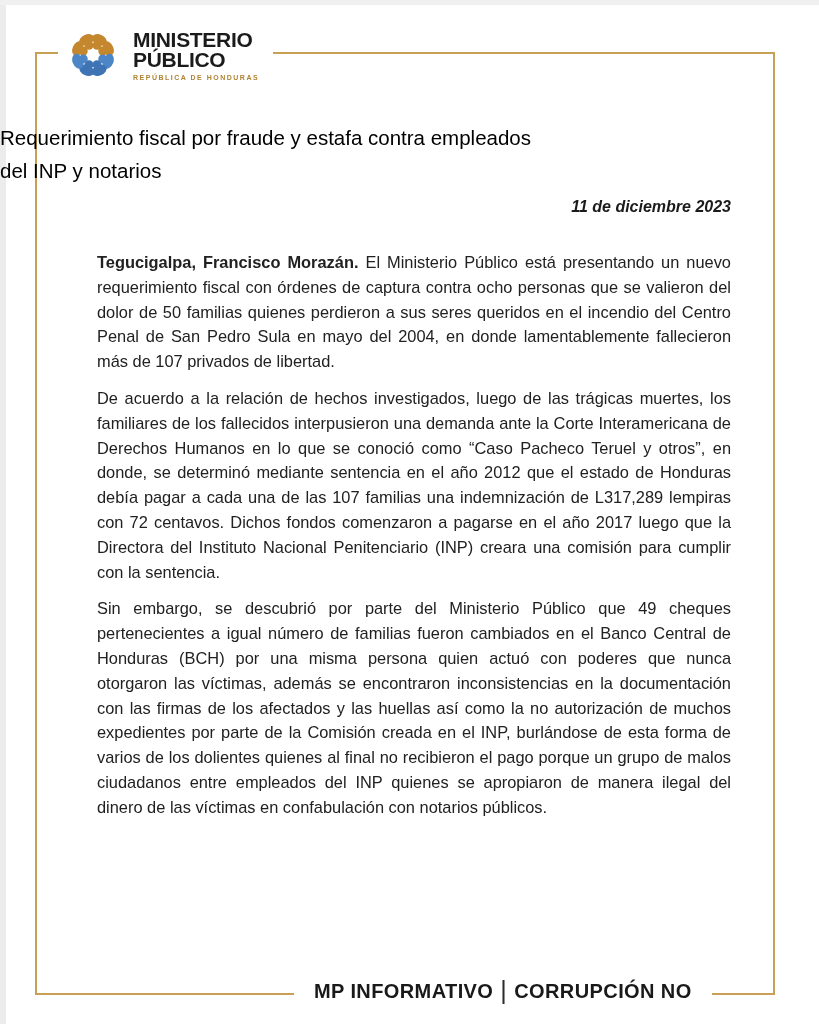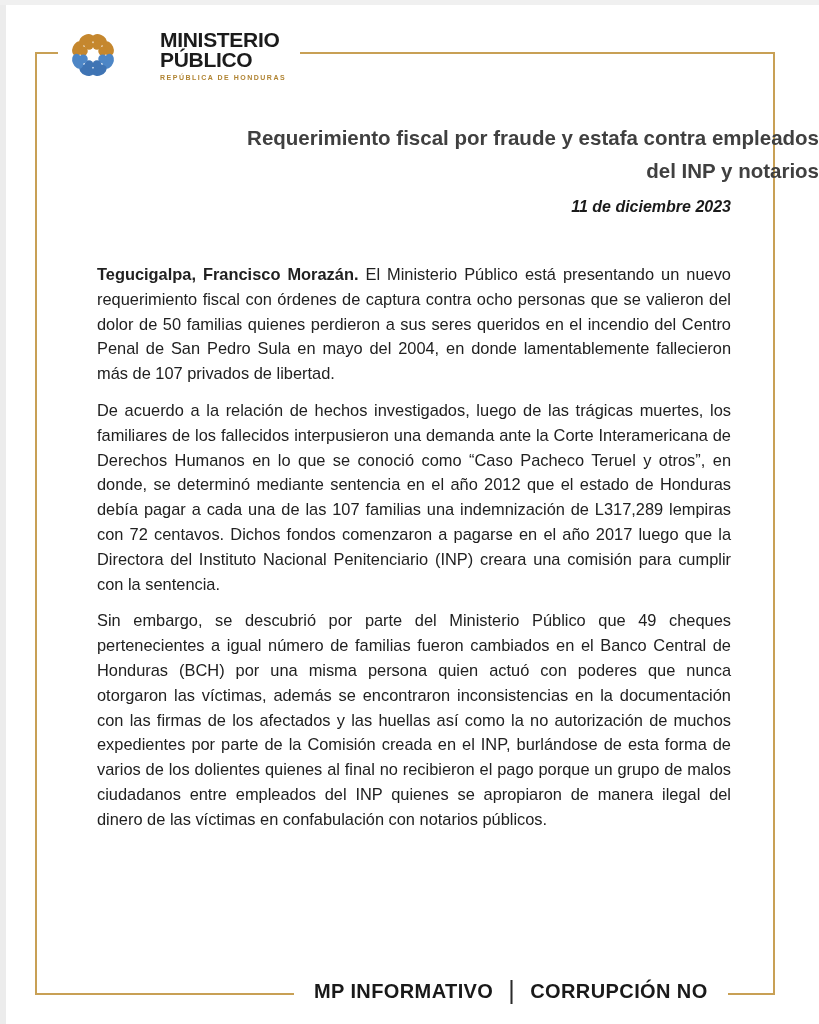--- a/index.html
+++ b/index.html
@@ -35,45 +35,45 @@
     left: 58px; top: 13px;
     height: 84px;
     padding: 0 14px 0 4px;
     background: #ffffff;
     display: flex;
     align-items: center;
     gap: 9px;
     z-index: 2;
   }
   .logo-mark { width: 62px; height: 62px; flex: 0 0 auto; }
-  .org-text { display: flex; flex-direction: column; margin-left: 27px; }
+  .org-text { display: flex; flex-direction: column; }
   .org-name {
     font-size: 21px;
     font-weight: 700;
     color: #1b1b1b;
     line-height: 20px;
     letter-spacing: -0.3px;
   }
   .org-tagline {
     margin-top: 4px;
     font-size: 7px;
     font-weight: 700;
     color: #b08433;
     letter-spacing: 1.5px;
     white-space: nowrap;
   }
   
   .doc-title {
     position: absolute;
     left: 0; top: 121px;
     width: 819px;
-    text-align: right;
-    color: #404040;
+    text-align: left;
+    color: #000000;
     font-size: 20.5px;
-    font-weight: 700;
+    font-weight: 400;
     line-height: 33px;
     z-index: 2;
   }
   .doc-date {
     position: absolute;
     left: 97px; top: 198px;
     width: 634px;
     text-align: right;
     font-size: 16px;
     font-weight: 700;
@@ -85,32 +85,32 @@
   .doc-body {
     position: absolute;
     left: 97px; top: 250px;
     width: 634px;
     font-size: 16.4px;
     line-height: 24.8px;
     text-align: justify;
     color: #212121;
     z-index: 2;
   }
-  .doc-body p { margin: 12px 0 12px 0; }
+  .doc-body p { margin: 0 0 12px 0; }
   .doc-body p strong { font-weight: 700; }
   
   .footer-label {
     position: absolute;
     left: 294px; top: 974px;
     height: 34px;
     padding: 0 20px;
     background: #ffffff;
     display: flex;
     align-items: center;
-    gap: 15px;
+    gap: 7px;
     white-space: nowrap;
     z-index: 2;
     font-size: 20px;
     font-weight: 700;
     letter-spacing: 0.4px;
     color: #191919;
   }
   .footer-sep {
     font-weight: 400;
     font-size: 25px;

